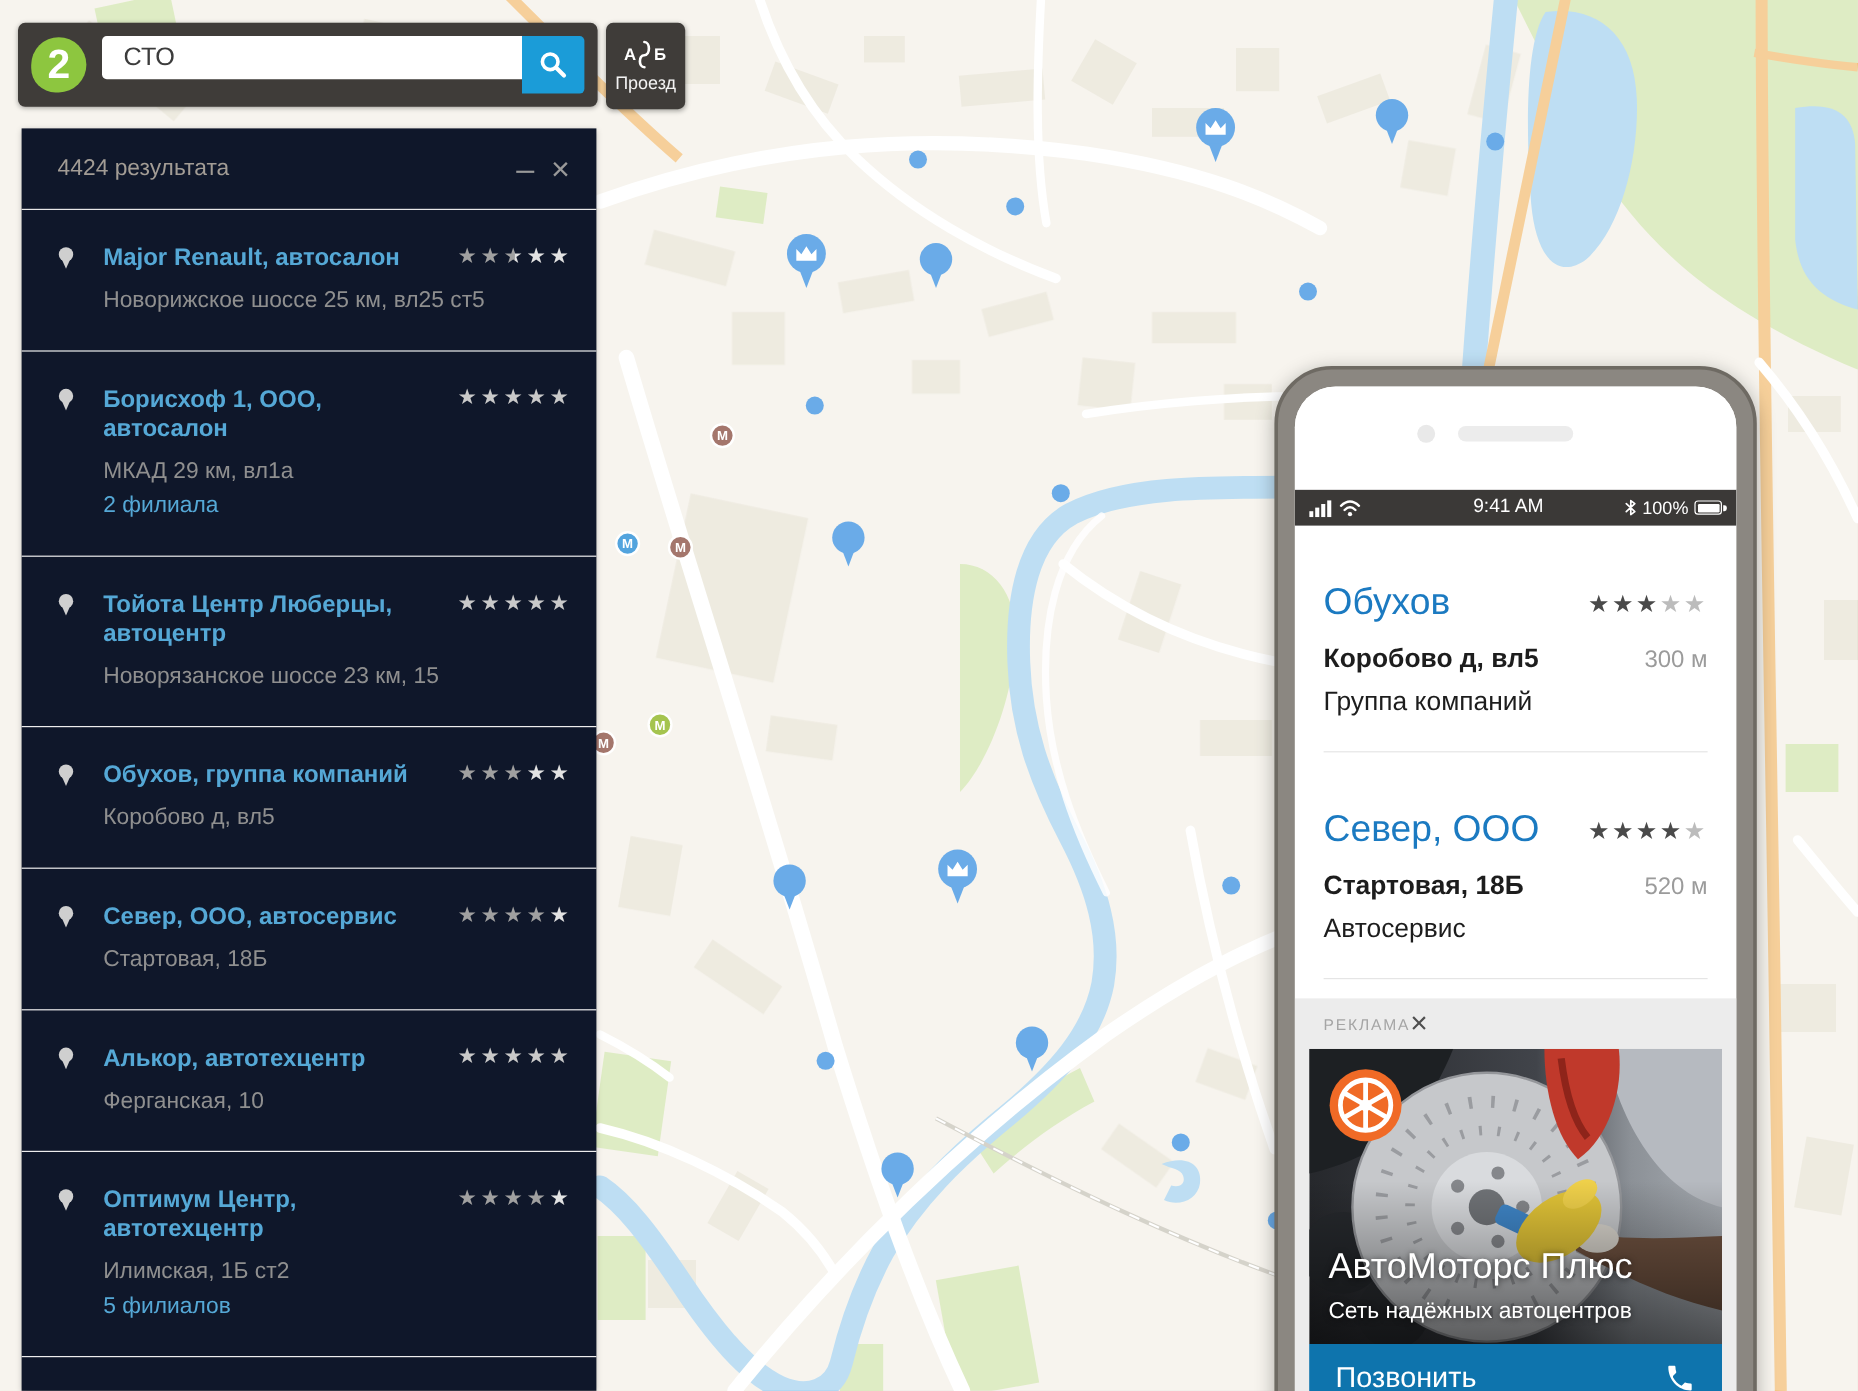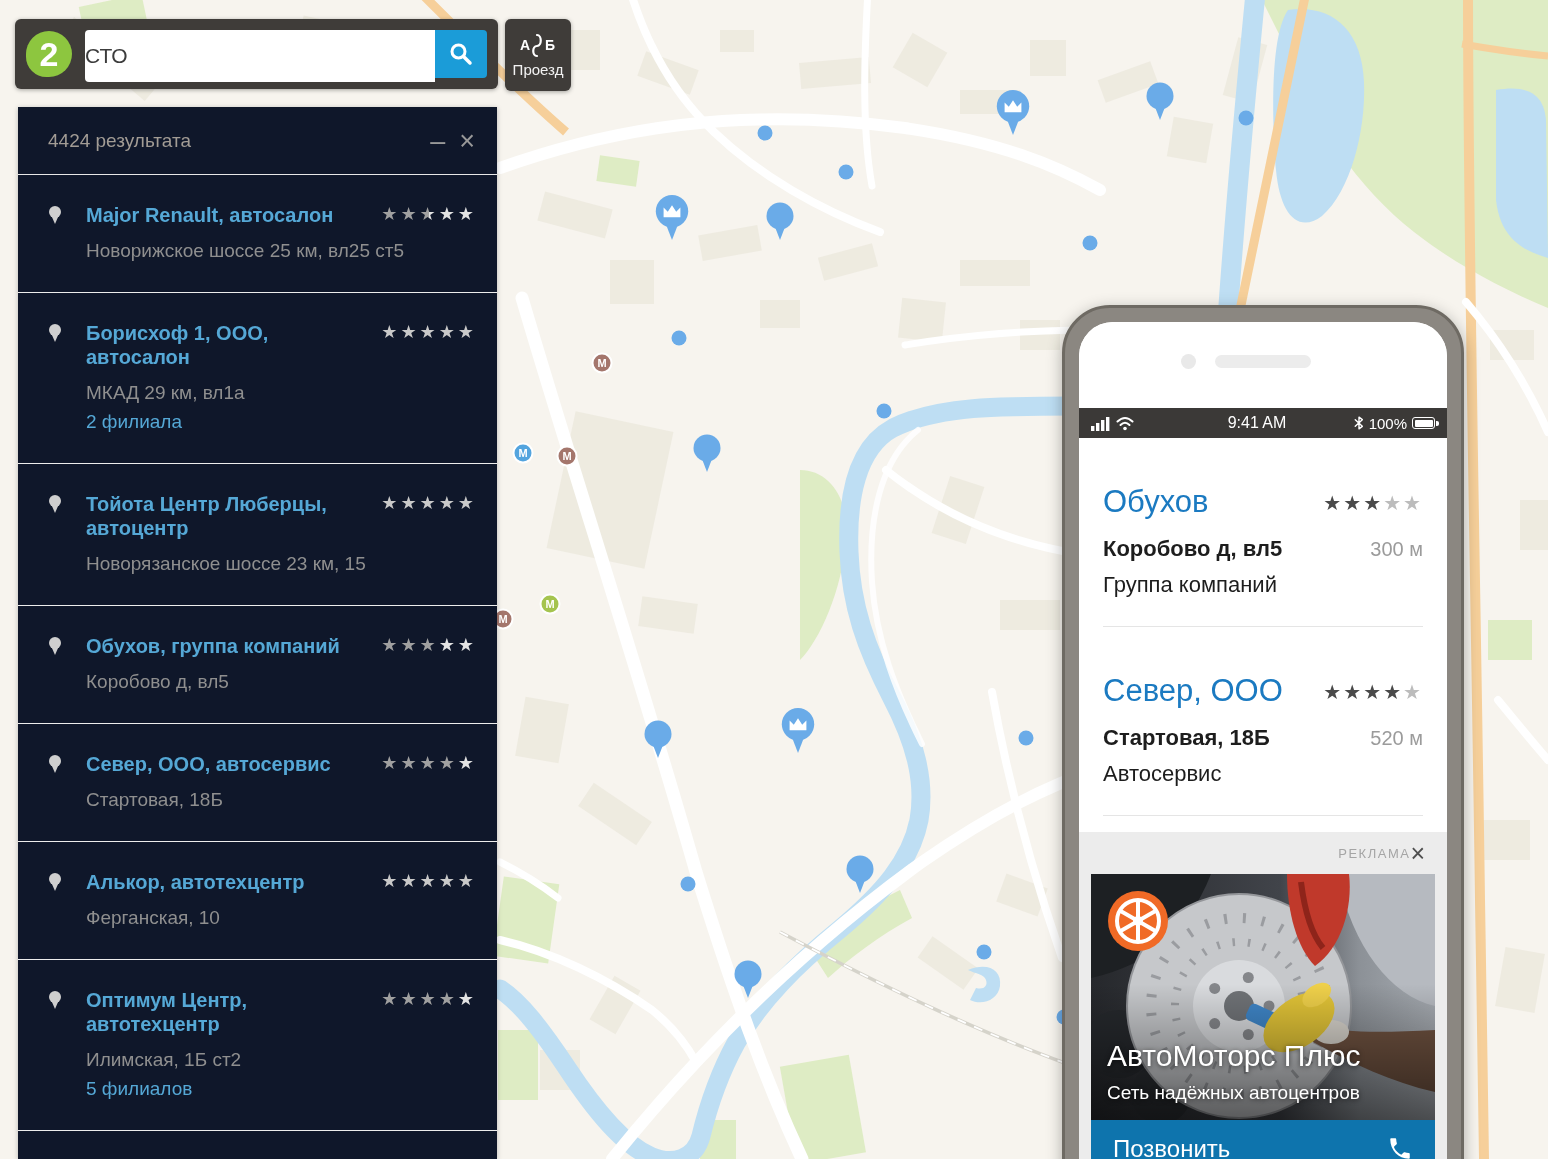--- a/index.html
+++ b/index.html
@@ -10,22 +10,22 @@
   
   #map{position:absolute;left:0;top:0;width:1548px;height:1159px;}
   
   .topbar{position:absolute;left:15px;top:19px;width:483px;height:70px;
           background:#3f3c39;border-radius:6px;display:flex;align-items:center;
           padding:0 11px;box-shadow:0 1px 4px rgba(0,0,0,.35);}
   .logo{width:46px;height:46px;border-radius:50% 50% 50% 44%;background:#8dc63f;
         color:#fff;font-weight:bold;font-size:34px;display:flex;align-items:center;
         justify-content:center;flex:none;}
   .search-wrap{display:flex;flex:1;margin-left:13px;height:48px;}
-  .search-input{flex:1;height:52px;border:none;border-radius:4px 0 0 4px;
-        padding:0 0;font-size:21px;color:#3c3c3c;outline:none;
+  .search-input{flex:1;height:36px;border:none;border-radius:4px 0 0 4px;
+        padding:0 18px;font-size:21px;color:#3c3c3c;outline:none;
         font-family:"Liberation Sans",sans-serif;}
   .search-btn{width:52px;height:48px;background:#1b9cd8;border:none;
         border-radius:0 4px 4px 0;display:flex;align-items:center;justify-content:center;
         cursor:pointer;}
   .route-btn{position:absolute;left:505px;top:19px;width:66px;height:72px;
         background:#3f3c39;border-radius:6px;color:#fff;display:flex;
         flex-direction:column;align-items:center;justify-content:center;
         box-shadow:0 1px 4px rgba(0,0,0,.35);cursor:pointer;}
   .route-label{font-size:15px;margin-top:3px;color:#f2f2f2;}
   
@@ -80,21 +80,21 @@
   .e-title{font-size:31px;color:#1b7ac1;text-decoration:none;cursor:pointer;}
   .e-stars{white-space:nowrap;margin-top:7px;}
   .e-stars .st{font-size:20px;letter-spacing:2px;}
   .e-stars .fl{color:#4a4a4a;}
   .e-stars .em{color:#bcbcbc;}
   .e-addr-row{display:flex;justify-content:space-between;align-items:baseline;margin-top:16px;}
   .e-addr{font-size:22px;color:#1d1d1d;font-weight:bold;}
   .e-dist{font-size:20px;color:#9b9b9b;}
   .e-cat{font-size:22px;color:#1d1d1d;margin-top:10px;}
   .ad-section{background:#ececec;padding-bottom:16px;}
-  .ad-head{height:42px;display:flex;justify-content:flex-end;align-items:center;
+  .ad-head{height:42px;display:flex;justify-content:flex-start;align-items:center;
            padding:0 22px 0 24px;}
   .ad-label{font-size:13px;color:#a5a5a5;letter-spacing:1.5px;}
   .ad-close{font-size:25px;color:#4f4f4f;line-height:1;cursor:pointer;}
   .ad-card{margin:0 12px;}
   .ad-media{position:relative;height:246px;overflow:hidden;}
   .ad-media > svg{display:block;}
   .ad-logo{position:absolute;top:16px;left:16px;}
   .ad-texts{position:absolute;left:16px;bottom:16px;color:#fff;
             text-shadow:0 1px 5px rgba(0,0,0,.65);}
   .ad-title{font-size:30px;}

